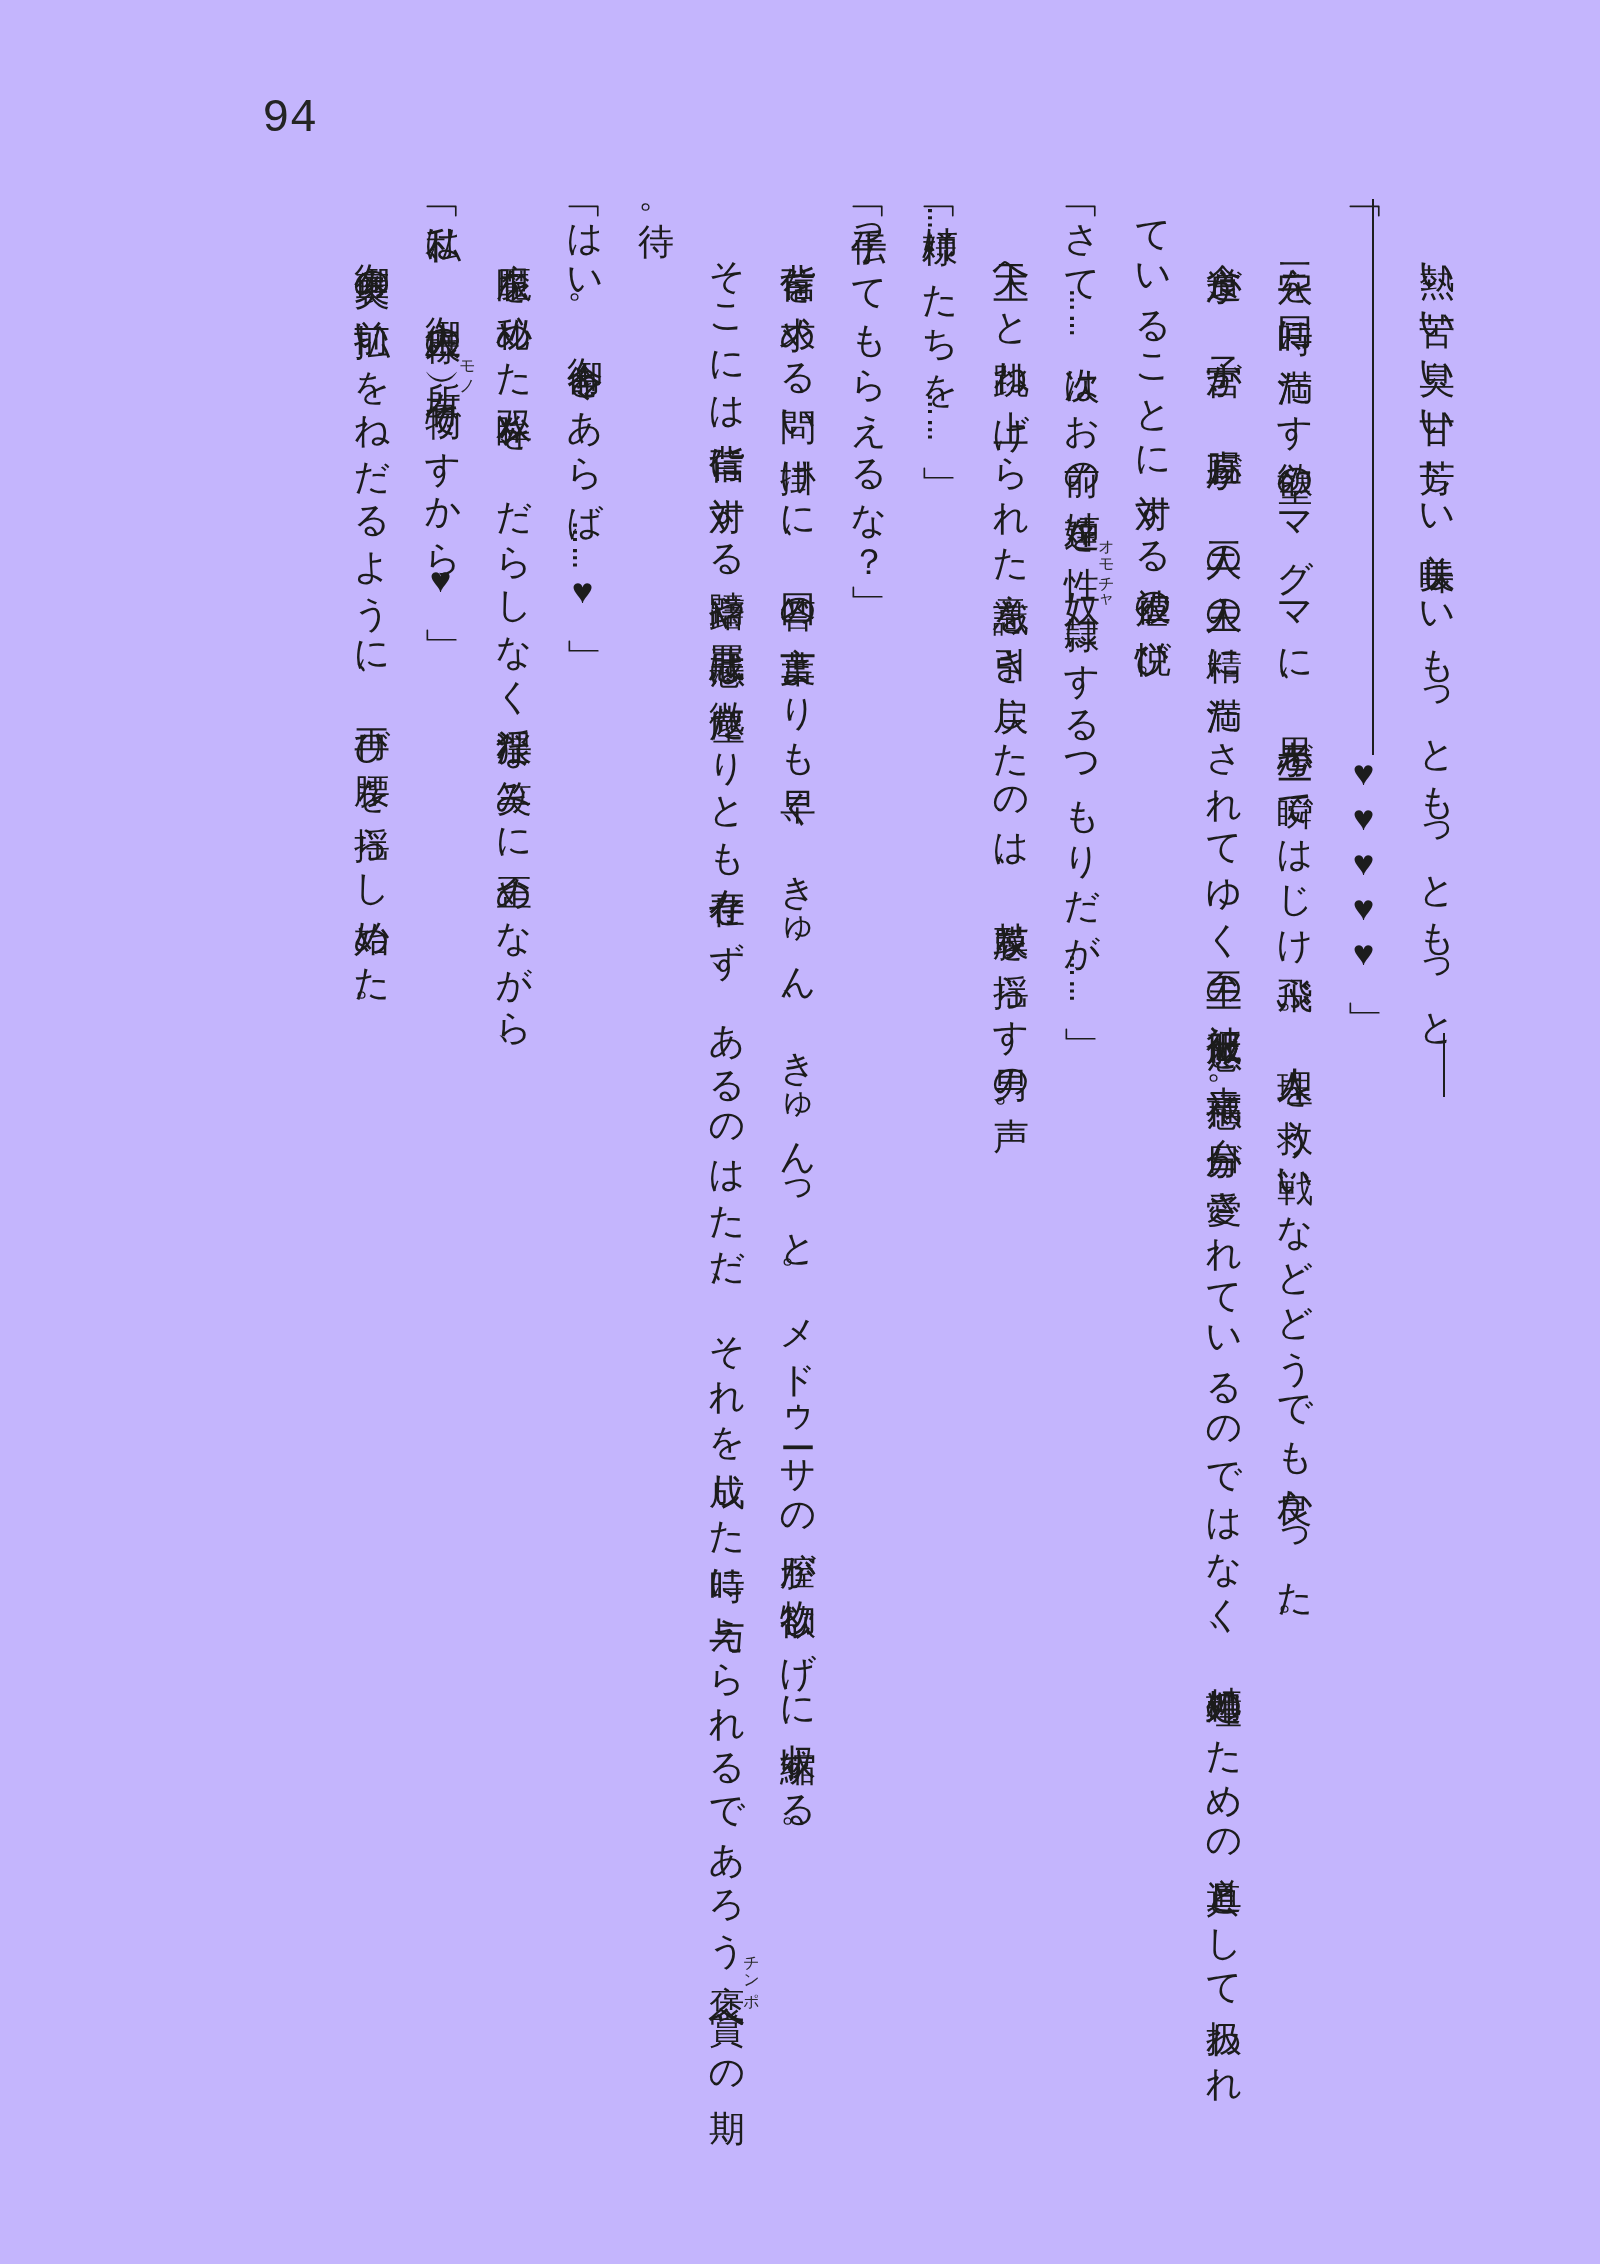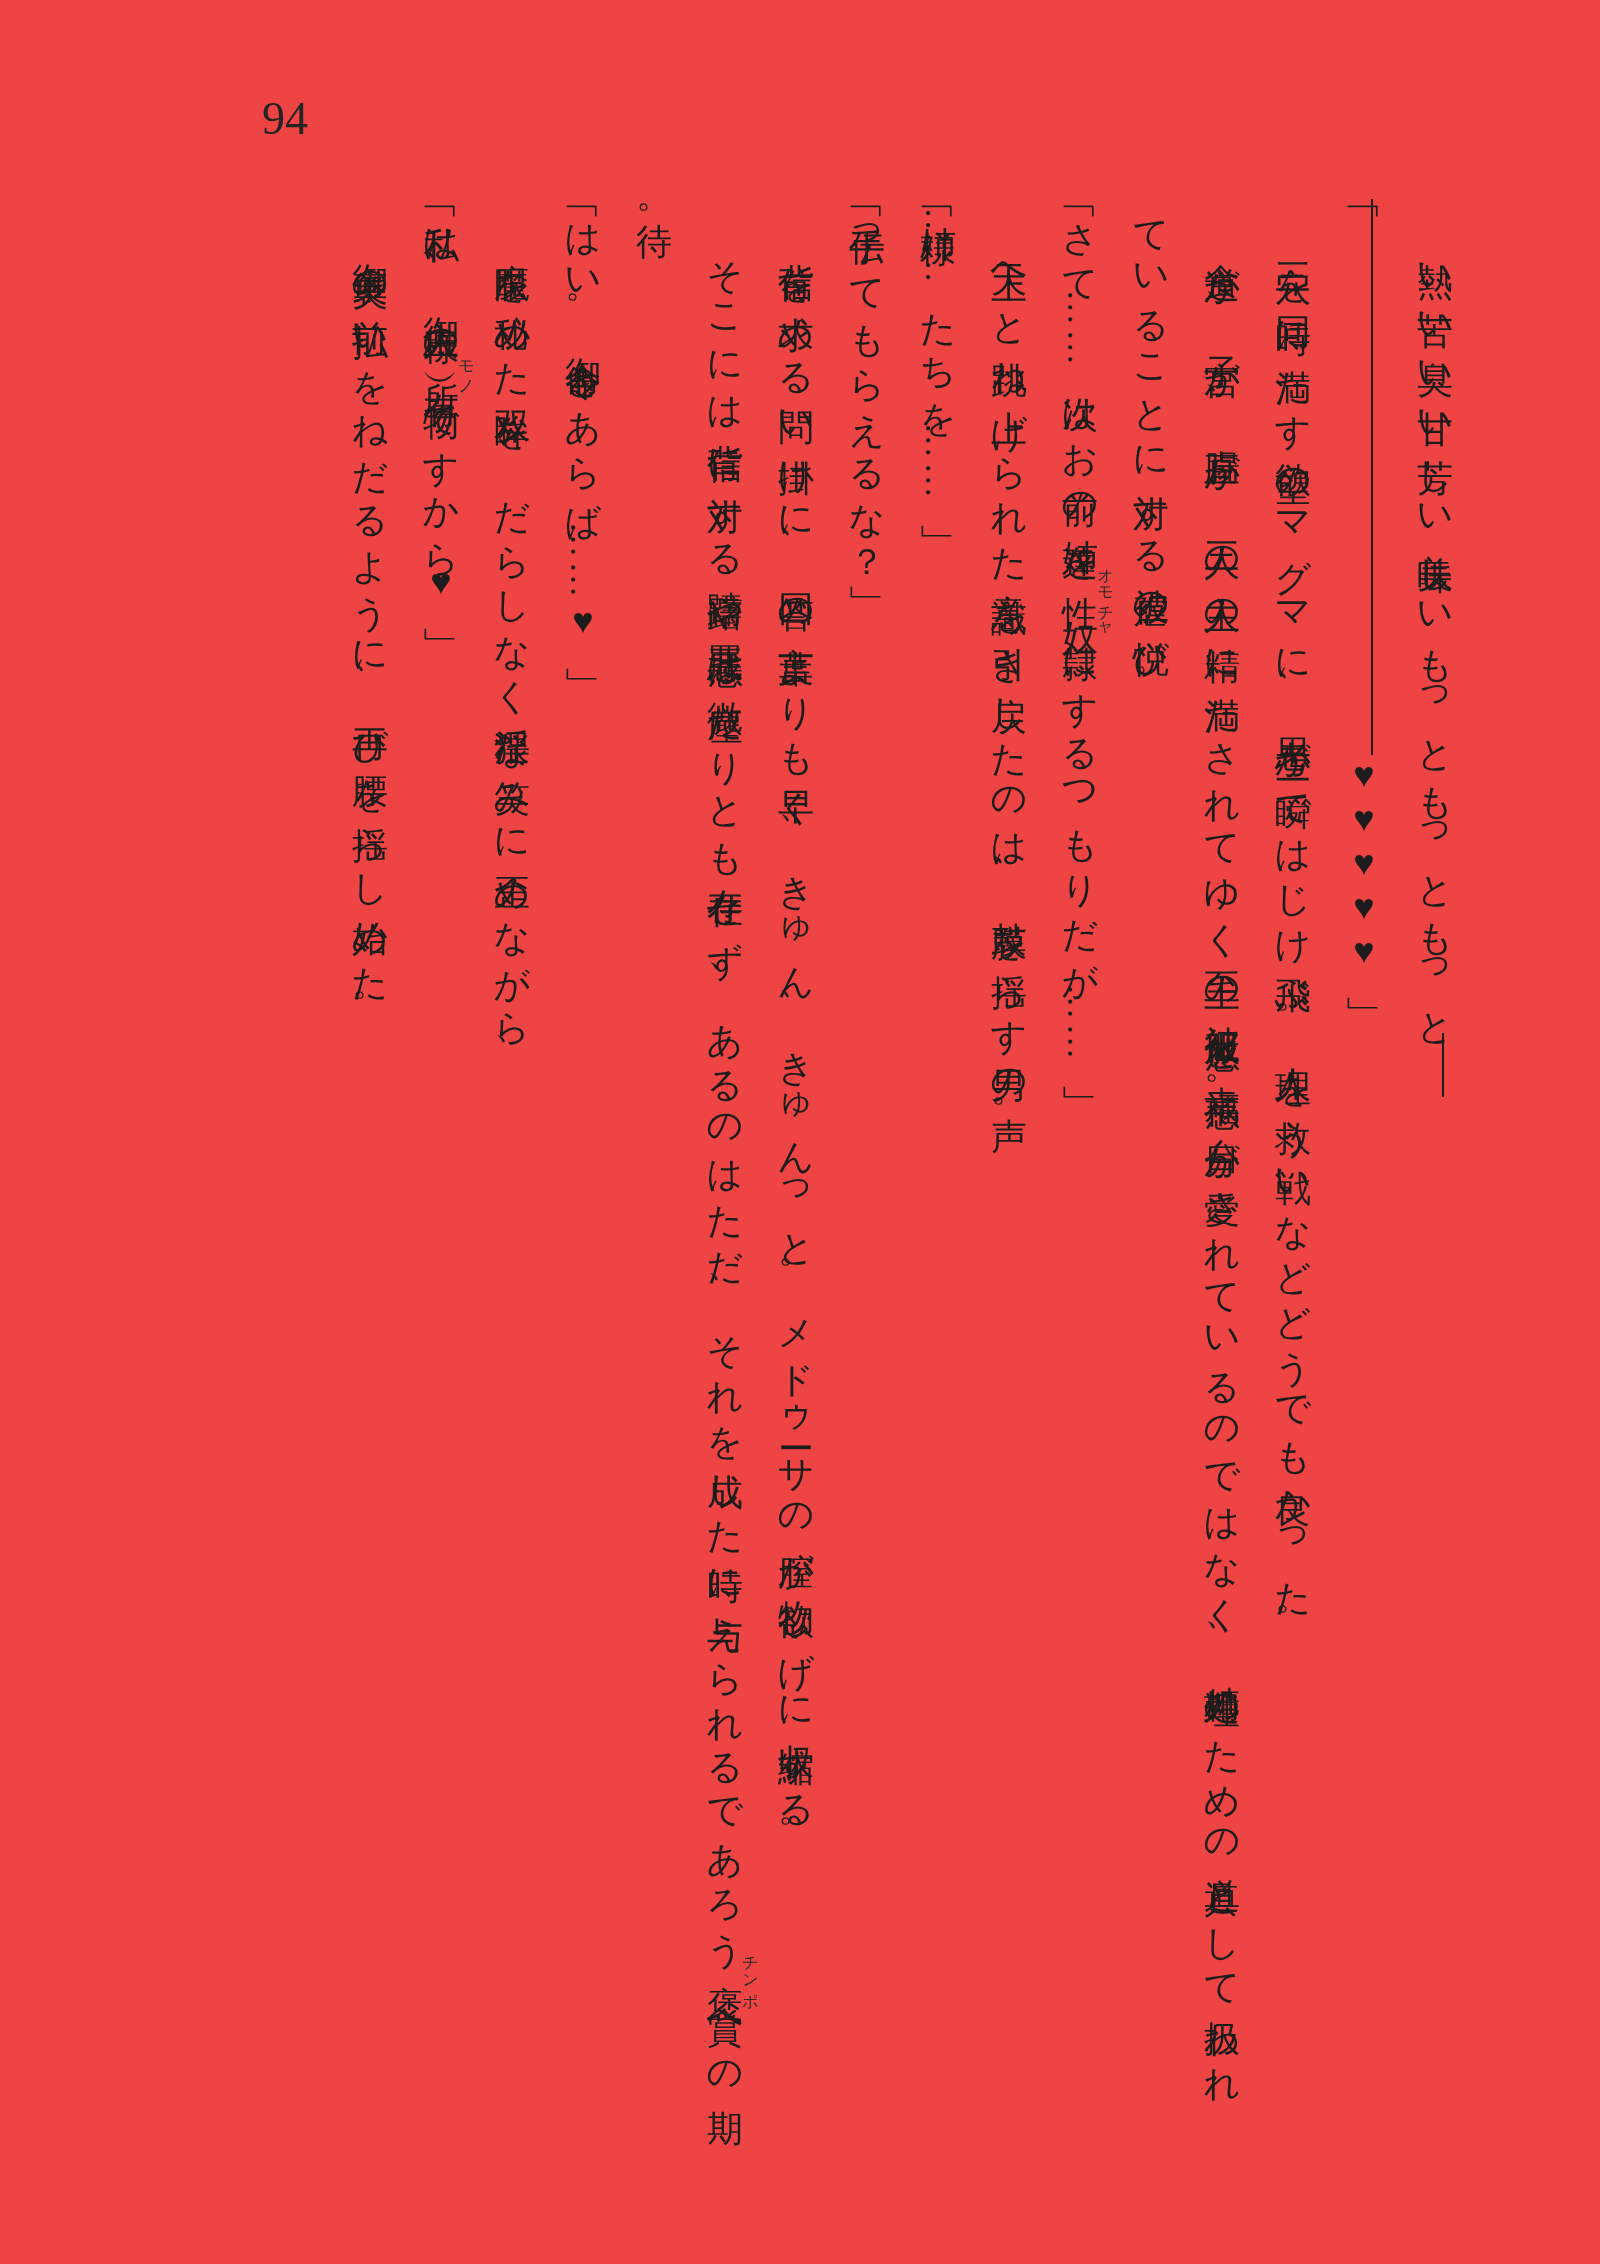--- a/index.html
+++ b/index.html
@@ -9,22 +9,22 @@
   body {
     width: 1600px;
     height: 2264px;
     background: #fbfbf9;
     overflow: hidden;
   }
   .page {
     position: relative;
     width: 1600px;
     height: 2264px;
-    background: #ef4444;
-    font-family: Liberation Serif, serif;
+    background: #c4b5fd;
+    font-family: Liberation Mono, monospace;
     color: #1c1c1c;
   }
   .pageno {
     position: absolute;
     top: 96px;
     left: 262px;
     font-size: 46px;
     line-height: 1;
     color: #242424;
   }

